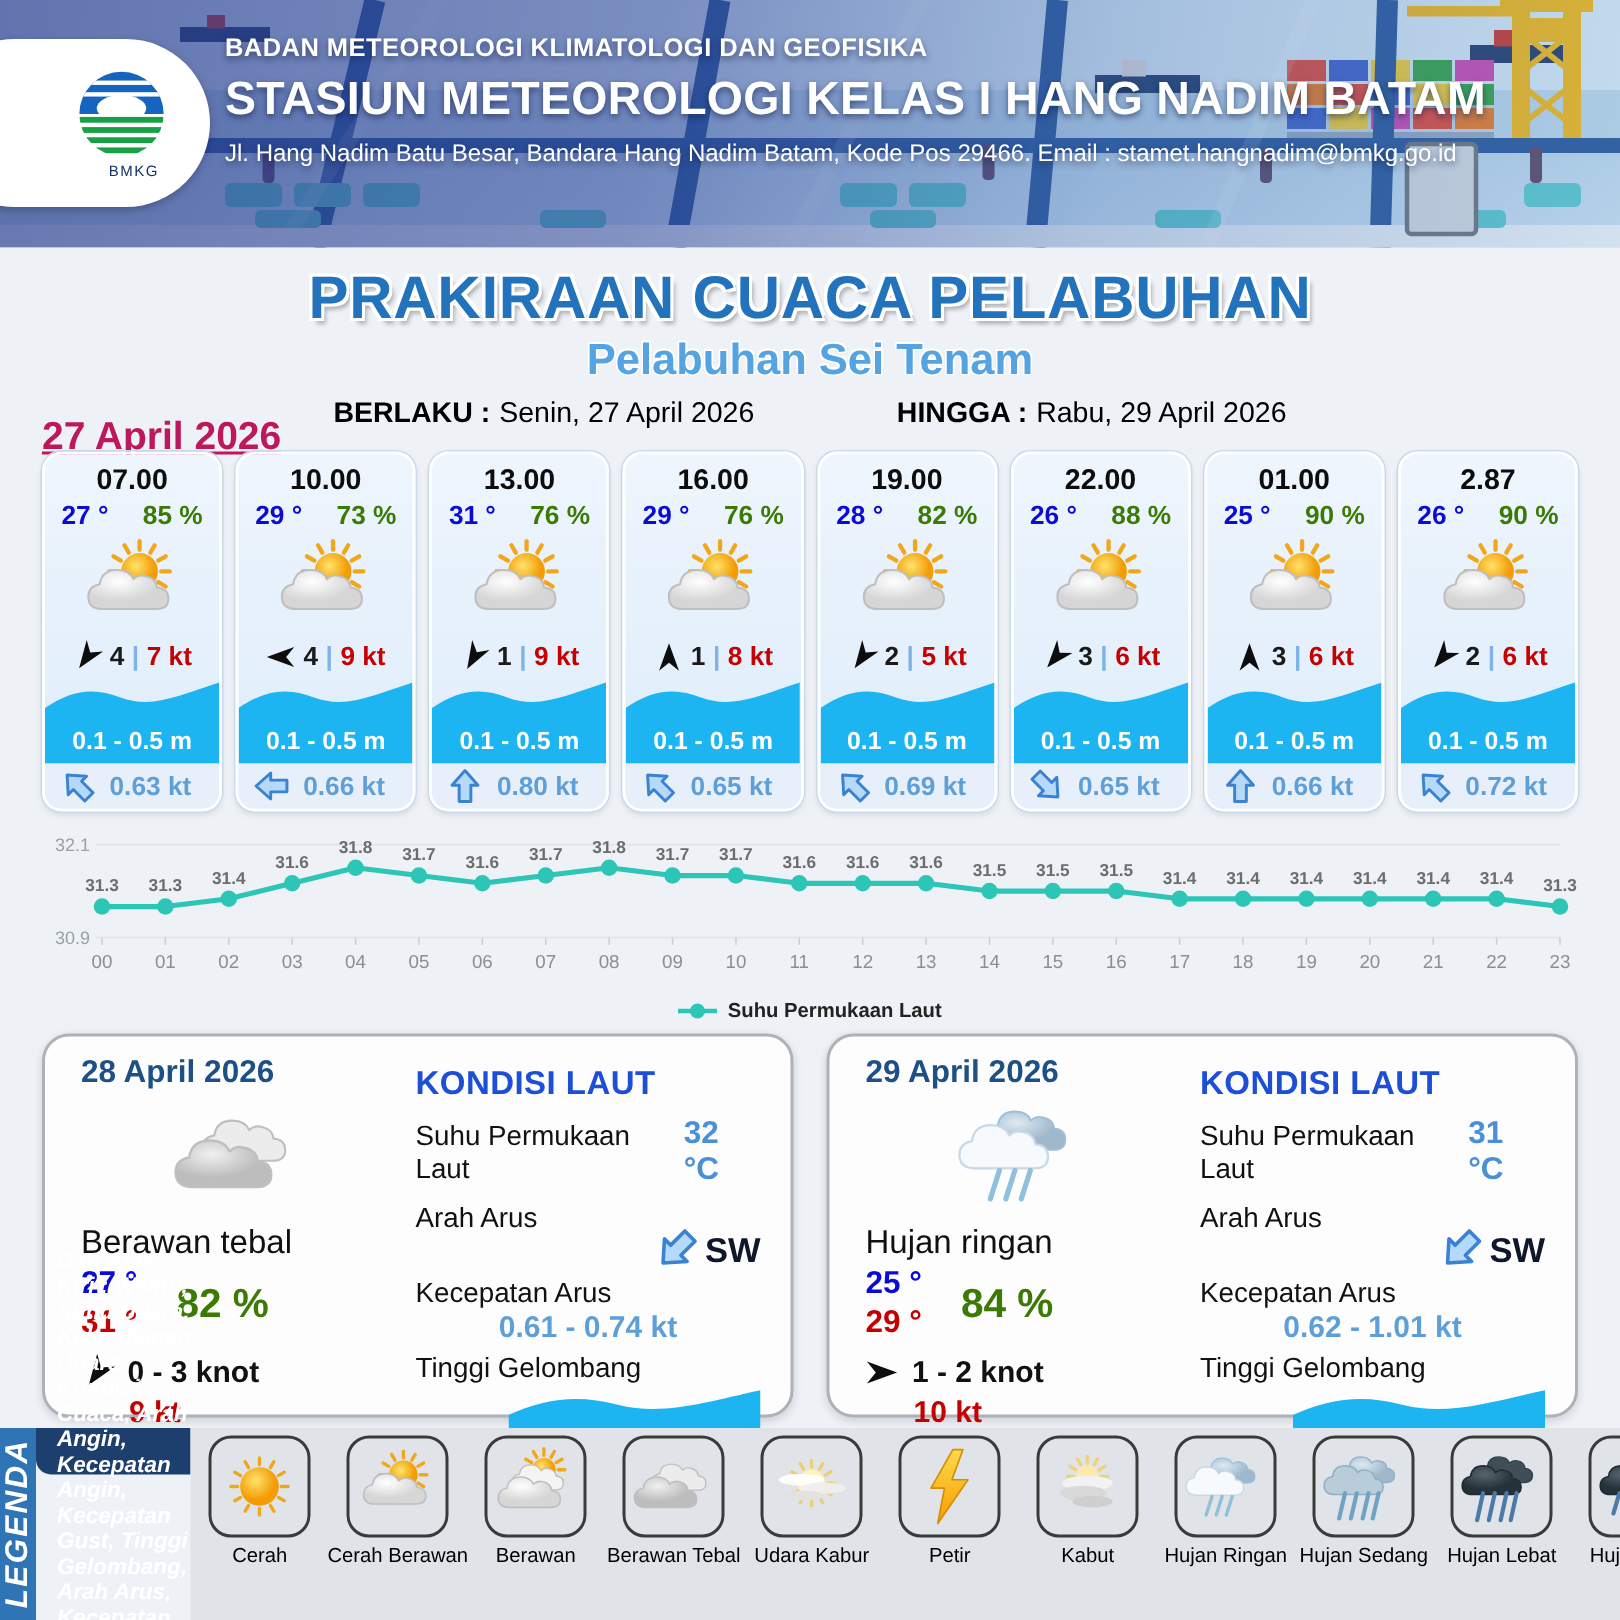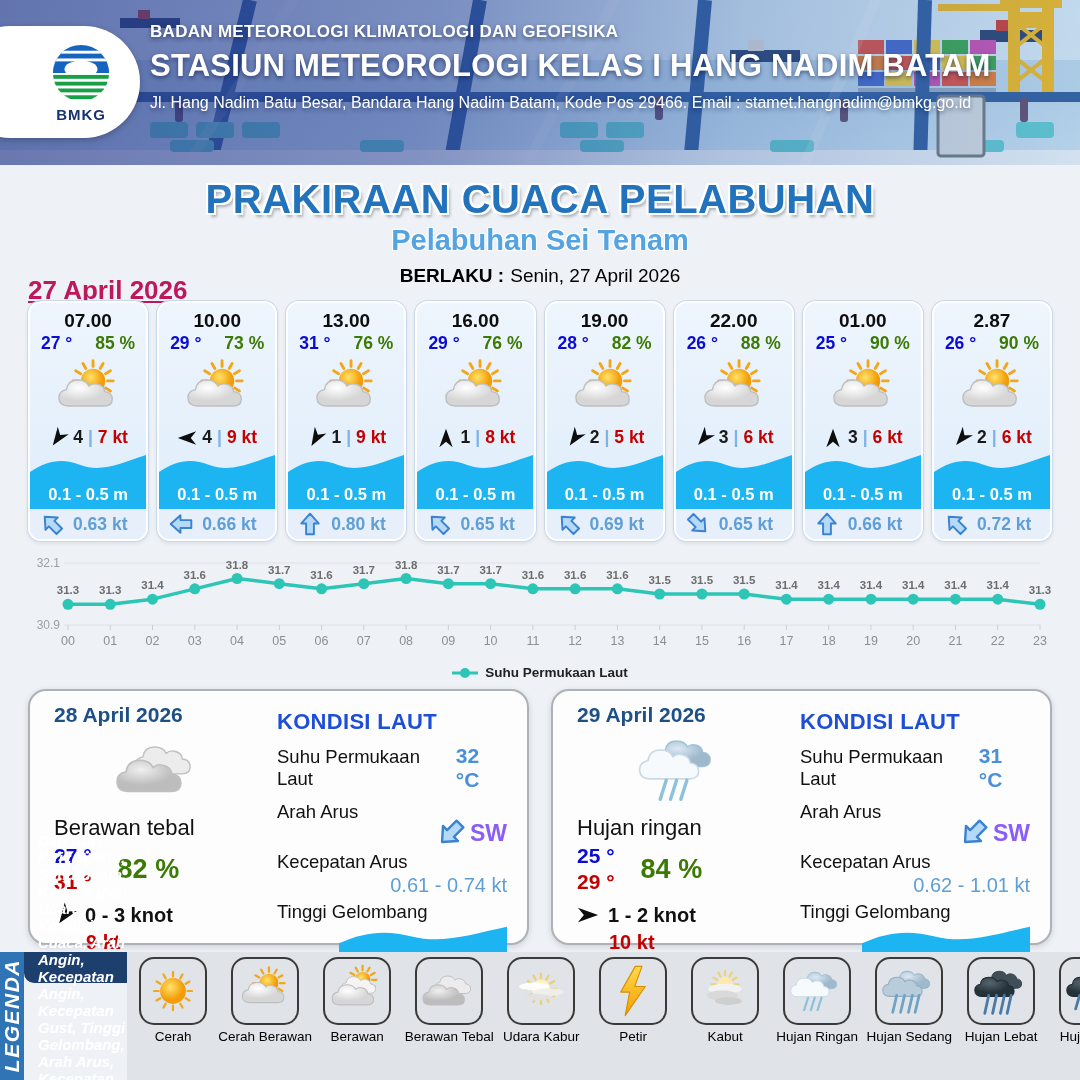--- a/index.html
+++ b/index.html
@@ -13,21 +13,21 @@
   .hdr-overlay { position:absolute; inset:0;
     background:linear-gradient(100deg, rgba(42,58,140,.66) 0%, rgba(44,64,148,.52) 40%, rgba(64,104,176,.30) 68%, rgba(120,160,210,.12) 100%); }
   .hdr-text { position:absolute; left:150px; top:22px; z-index:3; color:#fff; text-shadow:0 2px 4px rgba(10,20,60,.55); }
   .hdr-l1 { font-size:17px; font-weight:bold; letter-spacing:.3px; }
   .hdr-l2 { font-size:31px; font-weight:bold; margin-top:6px; letter-spacing:.2px; }
   .hdr-l3 { font-size:16px; margin-top:10px; }
   .logo-pill { position:absolute; left:-46px; top:26px; z-index:4; width:186px; height:112px;
     background:#fff; border-radius:60px; box-shadow:0 2px 6px rgba(0,0,0,.25);
     display:flex; flex-direction:column; align-items:flex-end; justify-content:center; padding-right:28px; }
   .logo-mark { width:62px; height:62px; }
-  .logo-word { font-size:15px; font-weight:bold; color:#15336e; letter-spacing:1px; margin-top:2px; margin-right:6px; }
+  .logo-word { font-size:10px; font-weight:normal; color:#15336e; letter-spacing:1px; margin-top:2px; margin-right:6px; }
 
   
   .titleblock { height:110px; padding-top:12px; text-align:center; }
   .h-main { font-size:40px; font-weight:bold; color:#2273bb; letter-spacing:.5px;
     text-shadow:-2px -2px 0 #fff,2px -2px 0 #fff,-2px 2px 0 #fff,2px 2px 0 #fff,3px 4px 3px rgba(0,0,0,.28); }
   .h-sub { font-size:29px; font-weight:bold; color:#55a3e0; margin-top:2px;
     text-shadow:-1px -1px 0 #fff,1px -1px 0 #fff,-1px 1px 0 #fff,1px 1px 0 #fff; }
   .h-dates { margin-top:8px; font-size:19px; color:#000; display:flex; justify-content:center; gap:95px; }
   .h-dates b { font-weight:bold; margin-right:6px; }
 
@@ -68,23 +68,23 @@
   .ptemps { display:flex; align-items:center; gap:26px; margin-top:2px; }
   .pt-col { display:flex; flex-direction:column; font-size:21px; font-weight:bold; line-height:1.25; }
   .phum { font-size:27px; font-weight:bold; color:#3b7a04; }
   .pwind { display:flex; align-items:center; gap:9px; font-size:20px; font-weight:bold; color:#111; margin-top:8px; }
   .pwind .dart { width:22px; height:22px; }
   .pgust { font-size:20px; font-weight:bold; color:#c40000; margin:4px 0 0 32px; }
   .pright { flex:1; padding-left:18px; padding-top:6px; }
   .sea-title { font-size:22px; font-weight:bold; color:#1d4ed8; letter-spacing:.3px; }
   .sea-row { display:flex; justify-content:space-between; align-items:center; margin-top:9px; font-size:18.5px; color:#111; }
   .sea-sst { font-size:21px; font-weight:bold; color:#4a90d9; }
-  .sea-dir { display:flex; align-items:center; gap:3px; font-size:23px; font-weight:bold; color:#8b5cf6; margin-top:-6px; }
+  .sea-dir { display:flex; align-items:center; gap:3px; font-size:23px; font-weight:bold; color:#0f172a; margin-top:-6px; }
   .sea-dir .curarrow { width:32px; height:32px; }
-  .sea-spd { text-align:right; font-size:20px; font-weight:normal; color:#5e9fd8; margin-top:1px; }
+  .sea-spd { text-align:center; font-size:20px; font-weight:bold; color:#5e9fd8; margin-top:1px; }
   .sea-wavebox { position:relative; width:168px; height:56px; margin-left:auto; margin-top:0px; }
   .sea-wavebox svg { position:absolute; inset:0; width:100%; height:100%; }
   .sea-wavebox .wavetext { font-size:18px; bottom:7px; }
 
   
   .legend { position:absolute; left:0; right:0; bottom:0; height:128px; display:flex; }
   .legenda-strip { width:38px; background:#2f74b5; display:flex; align-items:center; justify-content:center; }
   .legenda-strip span { writing-mode:vertical-rl; transform:rotate(180deg); color:#fff; font-weight:bold; font-style:italic; font-size:21px; letter-spacing:1.5px; }
   .legend-right { flex:1; display:flex; }
   .legend-note { height:31px; background:#1d3f6d; color:#fff; font-style:italic; font-weight:600; font-size:15px;
@@ -202,20 +202,21 @@
       <div class="hdr-l2">STASIUN METEOROLOGI KELAS I HANG NADIM BATAM</div>
       <div class="hdr-l3">Jl. Hang Nadim Batu Besar, Bandara Hang Nadim Batam, Kode Pos 29466. Email : stamet.hangnadim@bmkg.go.id</div>
     </div>
   </header>
 
   <section class="titleblock">
     <div class="h-main">PRAKIRAAN CUACA PELABUHAN</div>
     <div class="h-sub">Pelabuhan Sei Tenam</div>
     <div class="h-dates">
       <span><b>BERLAKU :</b><span>Senin, 27 April 2026</span></span>
+      <span><b>HINGGA :</b><span>Rabu, 29 April 2026</span></span>
     </div>
   </section>
 
   <section class="forecast">
     <div class="fdate">27 April 2026</div>
     <div class="cards" id="cards-row">
         <div class="fcard">
    <div class="ftime">07.00</div>
    <div class="ftemps">
      <span class="t-blue">27 °</span>

